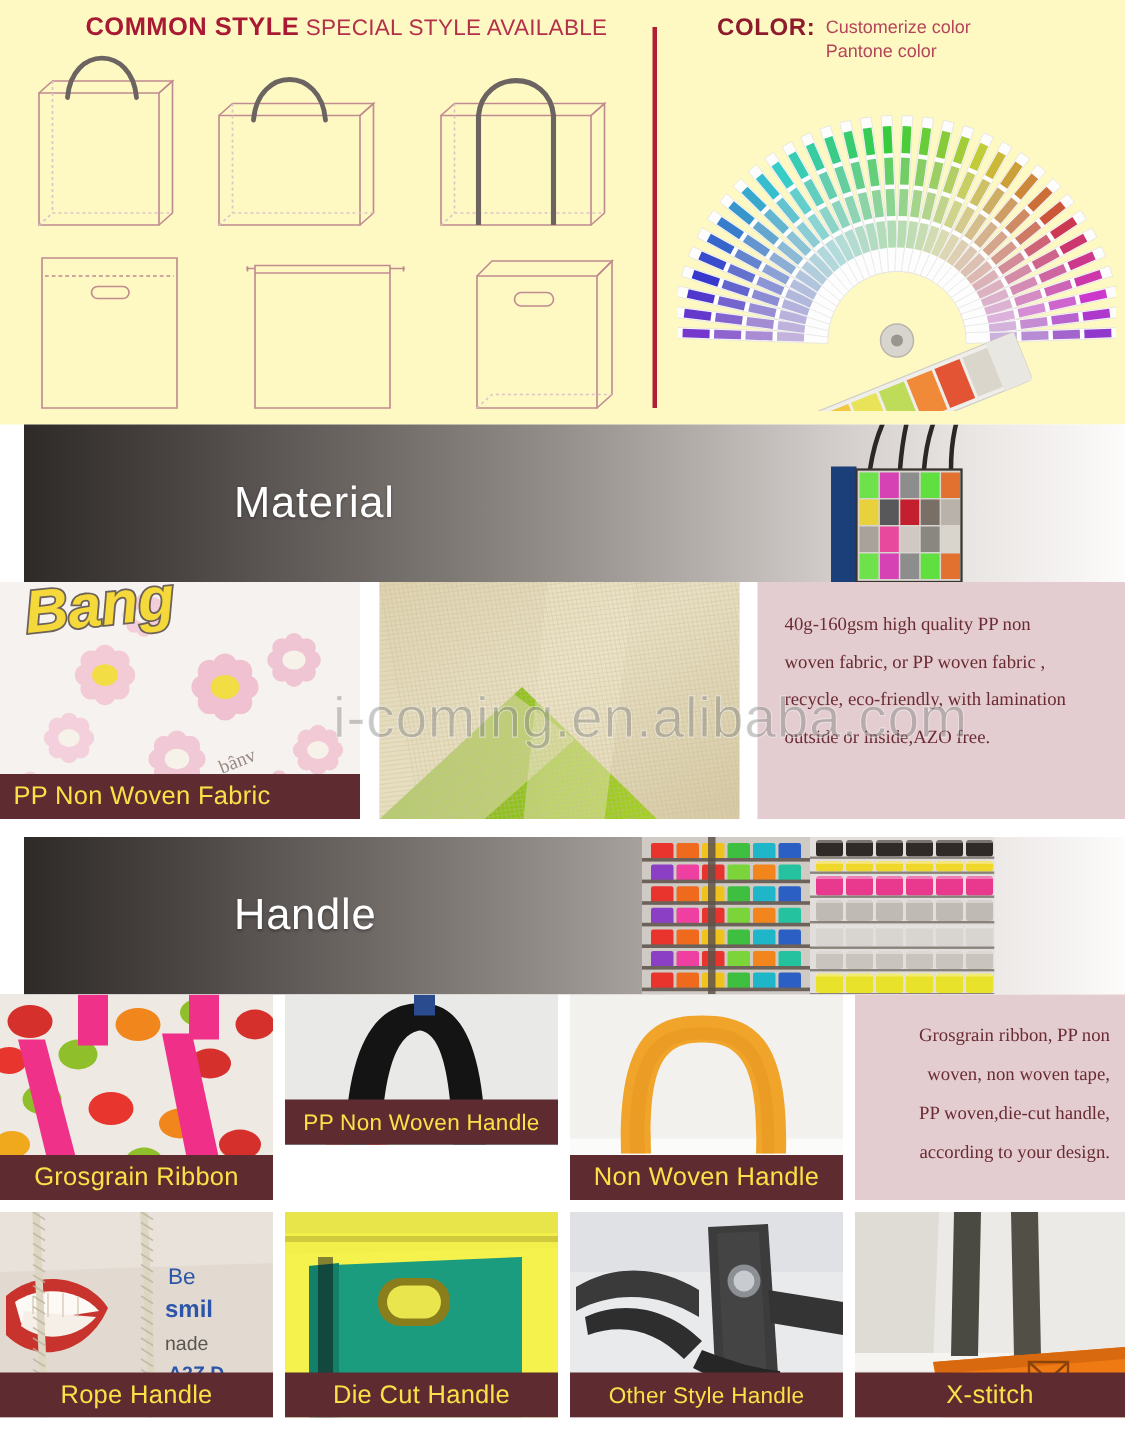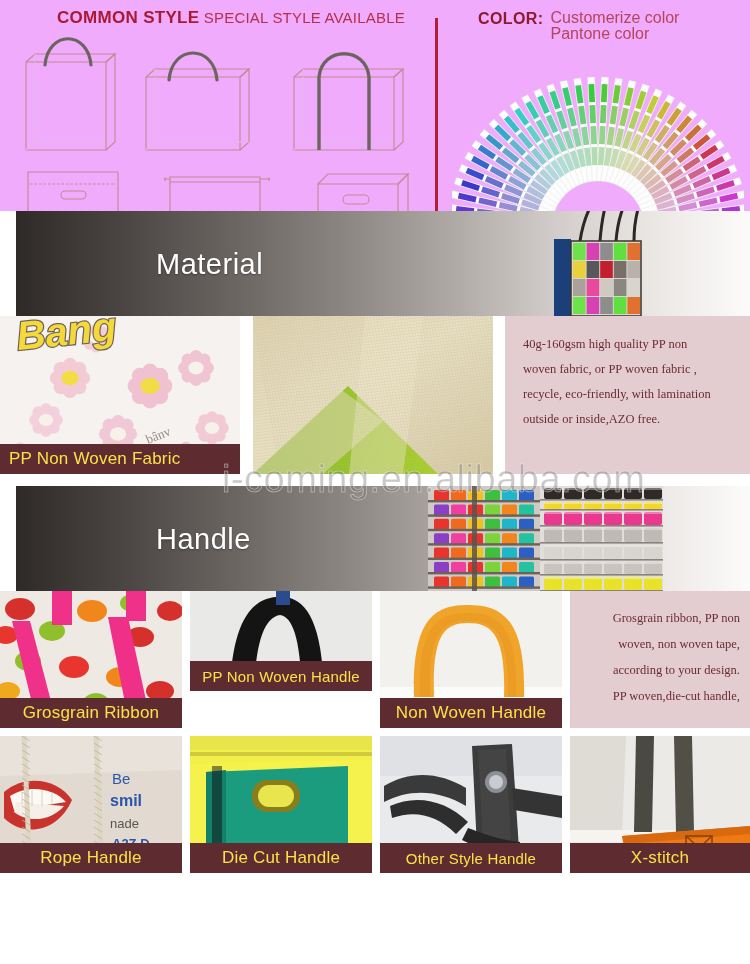--- a/index.html
+++ b/index.html
@@ -13,22 +13,22 @@
     font-family: "Liberation Sans", sans-serif;
     overflow: hidden;
     position: relative;
   }
   .page { position: relative; width: 750px; height: 964px; }
 
   
   .style-section {
     position: relative;
     width: 750px;
-    height: 211px;
-    background: #f0abfc;
+    height: 283px;
+    background: #fef9c3;
   }
   .hdr-common {
     position: absolute;
     left: 57px; top: 8px;
     white-space: nowrap;
   }
   .hdr-common .b {
     font-size: 17px;
     font-weight: bold;
     color: #a81a33;
@@ -57,21 +57,21 @@
     vertical-align: top;
     margin-top: 36px;
   }
   .hdr-color .lines {
     display: inline-block;
     vertical-align: top;
     margin-left: 7px;
   }
   .hdr-color .lines span {
     display: block;
-    font-size: 16px;
+    font-size: 12px;
     color: #b4455a;
     line-height: 16px;
   }
 
   
   .bag-grid {
     position: absolute;
     left: 18px; top: 32px;
     width: 410px; height: 245px;
   }
@@ -972,22 +972,22 @@
           <path d="M34 106 C32 26 56 14 88 14 C122 14 146 28 144 106 L124 106 C126 44 112 32 88 32 C64 32 52 44 54 106 Z" fill="#f0a429"></path>
           <path d="M40 106 C38 34 58 22 88 22 C118 22 138 34 136 106 L128 106 C130 42 114 30 88 30 C62 30 48 42 50 106 Z" fill="#e89620" opacity="0.55"></path>
         </svg>
       </div>
       <div class="tile-caption ctr">Non Woven Handle</div>
     </div>
 
     <div class="desc-panel handle" style="left:570px; top:0px; width:180px; height:137px; padding:14px 10px 8px 12px;text-align:right;">
       <p>Grosgrain ribbon, PP non</p>
       <p>woven, non woven tape,</p>
+      <p>PP woven,die-cut handle,</p>
       <p>according to your design.</p>
-      <p>PP woven,die-cut handle,</p>
     </div>
   </div>
 
   <div class="tile-row" style="height:144px;">
 
     <div class="tile" style="left:0px; top:0px; width:182px; height:137px;">
       <div class="tile-photo">
         <svg width="182" height="137" viewBox="0 0 182 137" preserveAspectRatio="none">
           <rect width="182" height="137" fill="#e8e2da"></rect>
           <path d="M0 40 L182 34 L182 137 L0 137 Z" fill="#ded6cc" opacity="0.6"></path>

